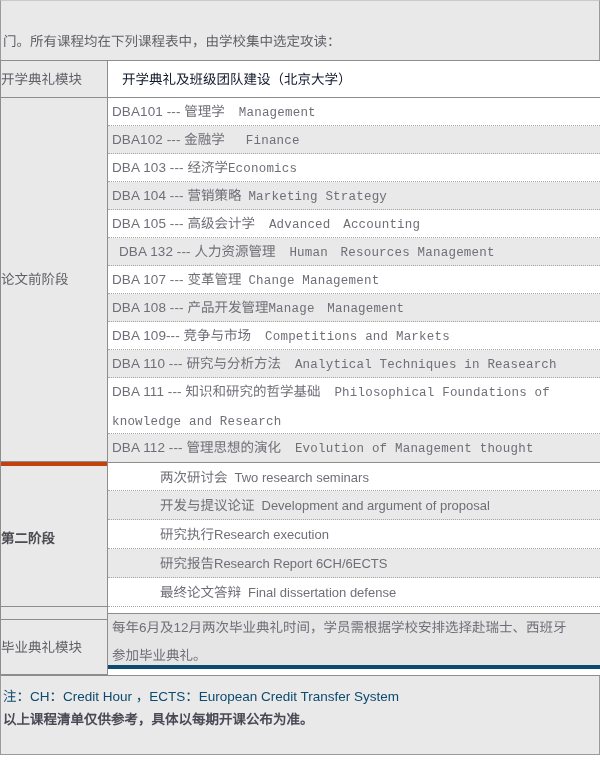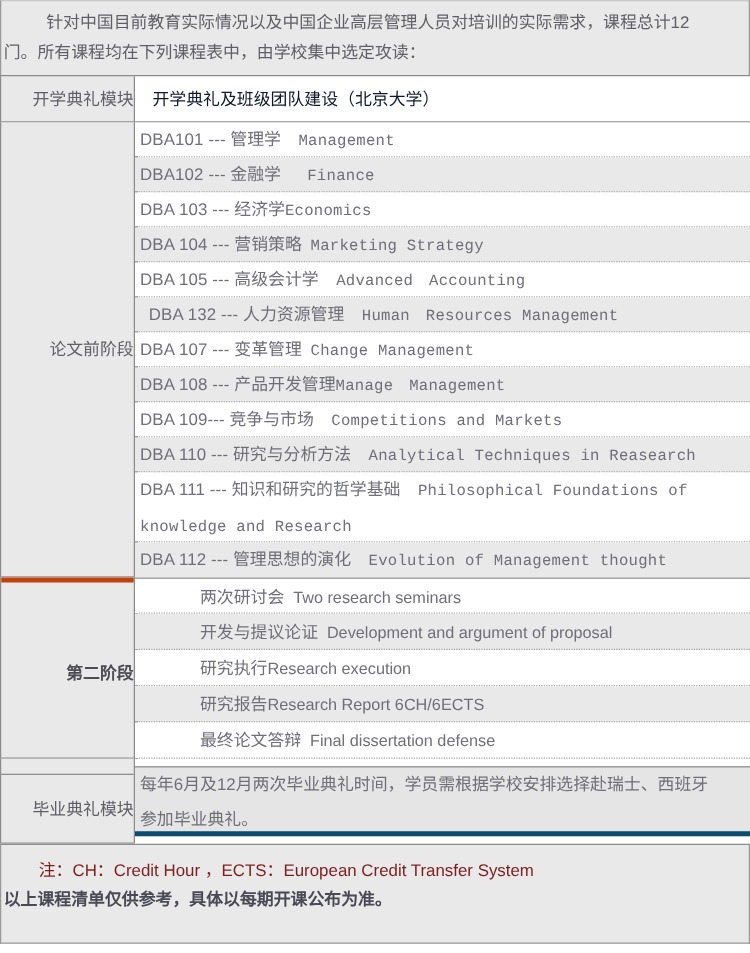--- a/index.html
+++ b/index.html
@@ -55,21 +55,21 @@
   .colR { width: 493px; }
 
   .cell-left {
     box-sizing: border-box;
     border-left: 1px solid #8d8d8d;
     border-right: 1px solid #8d8d8d;
     background: #e9e9e9;
     font-size: 13.5px;
     color: #5f5f66;
     padding-left: 3px;
-    text-align: right;
+    text-align: left;
   }
   .cell-left.bold { font-weight: bold; color: #4c4c52; }
 
   .cell-right {
     box-sizing: border-box;
     border-right: 1px solid #8d8d8d;
     padding-left: 4px;
   }
 
   
@@ -184,37 +184,36 @@
     width: 600px;
     background: #e9e9e9;
     border: 1px solid #9a9a9a;
     border-top: 1px solid #8d8d8d;
     padding: 10px 6px 14px 2px;
     height: 80px;
   }
   .footer .line1 {
     font-size: 13.5px;
     line-height: 22px;
-    color: #7f1d1d;
-    margin-left: 28px;
+    color: #0c4a6e;
   }
   .footer .line2 {
     font-size: 13.5px;
     line-height: 24px;
     font-weight: bold;
     color: #4a4a56;
   }
 </style>
 </head>
 <body>
 
 <div class="page">
 
   <div class="intro">
-    <span class="ind"></span><span>针对中国目前教育实际情况以及中国企业高层管理人员对培训的实际需求，课程总计12</span><br>
+    <span class="ind"></span><br>
     <span>门。所有课程均在下列课程表中，由学校集中选定攻读：</span>
   </div>
 
   <table class="course">
     <colgroup>
         <col class="colL">
         <col class="colR">
       </colgroup>
     <tbody>
 

